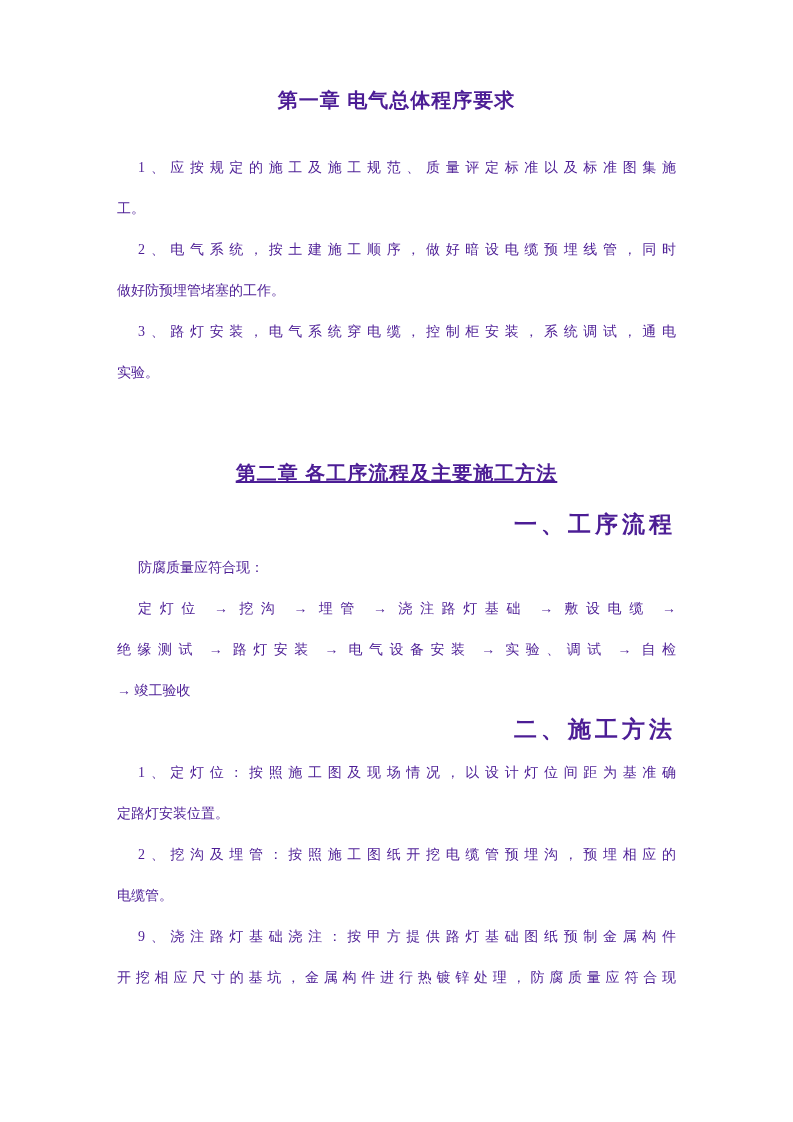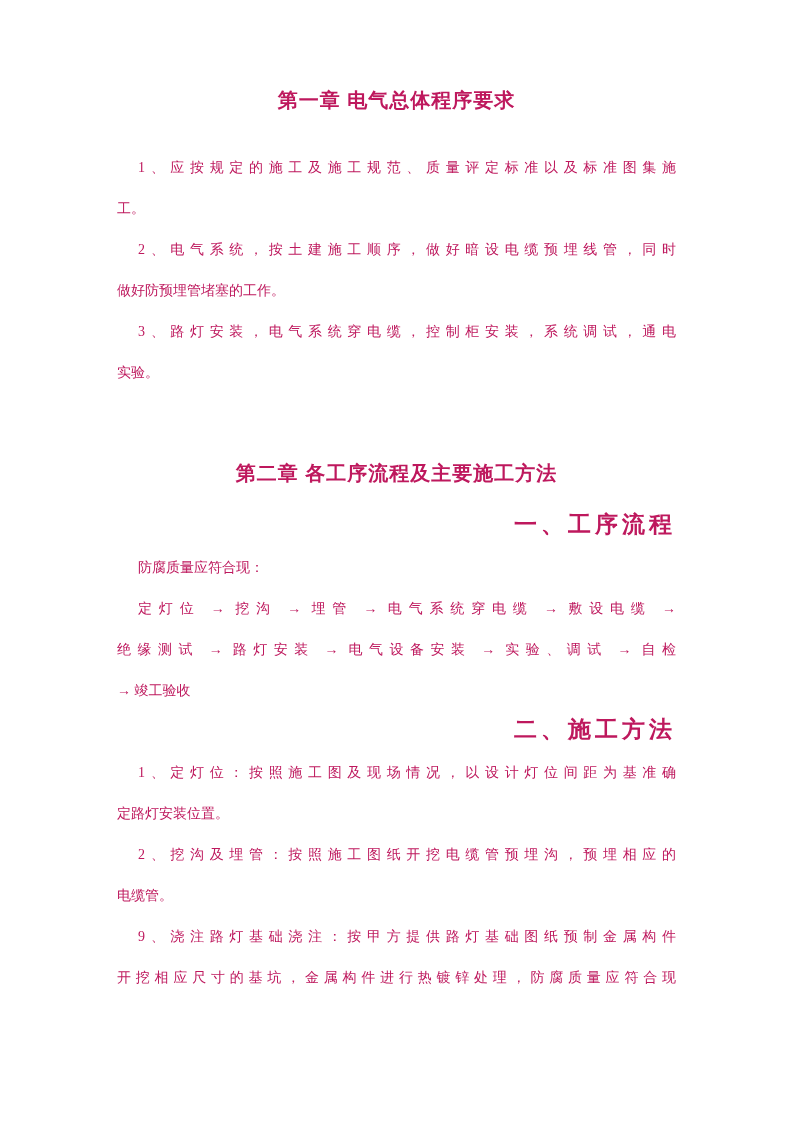--- a/index.html
+++ b/index.html
@@ -11,37 +11,38 @@
     width: 793px;
     height: 1122px;
     overflow: hidden;
   }
   .page {
     box-sizing: border-box;
     width: 793px;
     height: 1122px;
     padding: 80px 117px 0 117px;
     background: #ffffff;
-    color: #be185d;
+    color: #4c1d95;
     font-family: "Liberation Serif", "DejaVu Serif", serif;
   }
   .chapter-title {
     font-family: "Liberation Sans", "DejaVu Sans", sans-serif;
     font-weight: bold;
     font-size: 20px;
     letter-spacing: 1px;
     text-align: center;
     height: 41px;
     line-height: 41px;
   }
   .chapter-title.first {
     margin: 0 0 26px 0;
   }
   .chapter-title.second {
     margin: 60px 0 12px 0;
+    text-decoration: underline;
   }
   .section-heading {
     font-family: Liberation Mono, monospace;
     font-weight: bold;
     font-size: 23px;
     letter-spacing: 4px;
     text-indent: 34px;
     height: 41px;
     line-height: 41px;
     text-align: right;
@@ -83,21 +84,21 @@
     <div class="ln">实验。</div>
   </div>
 
   <div class="chapter-title second">第二章 各工序流程及主要施工方法</div>
 
   <div class="section-heading">一、工序流程</div>
 
   <div class="ln ind">防腐质量应符合现：</div>
 
   <div class="para">
-    <div class="ln j ind">定灯位 → 挖沟 → 埋管 → 电气系统穿电缆 → 敷设电缆 →</div>
+    <div class="ln j ind">定灯位 → 挖沟 → 埋管 → 浇注路灯基础 → 敷设电缆 →</div>
     <div class="ln j">绝缘测试 → 路灯安装 → 电气设备安装 → 实验、调试 → 自检</div>
     <div class="ln">→ 竣工验收</div>
   </div>
 
   <div class="section-heading">二、施工方法</div>
 
   <div class="para">
     <div class="ln j ind">1、定灯位：按照施工图及现场情况，以设计灯位间距为基准确</div>
     <div class="ln">定路灯安装位置。</div>
   </div>

